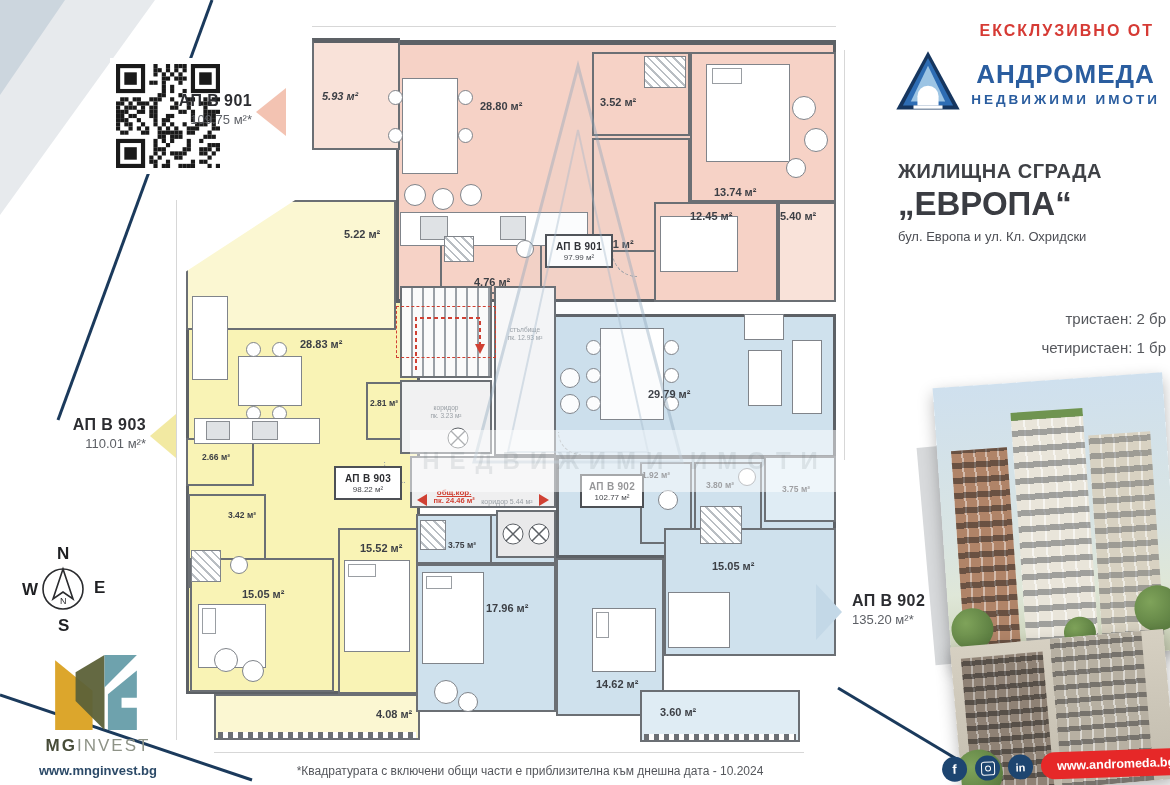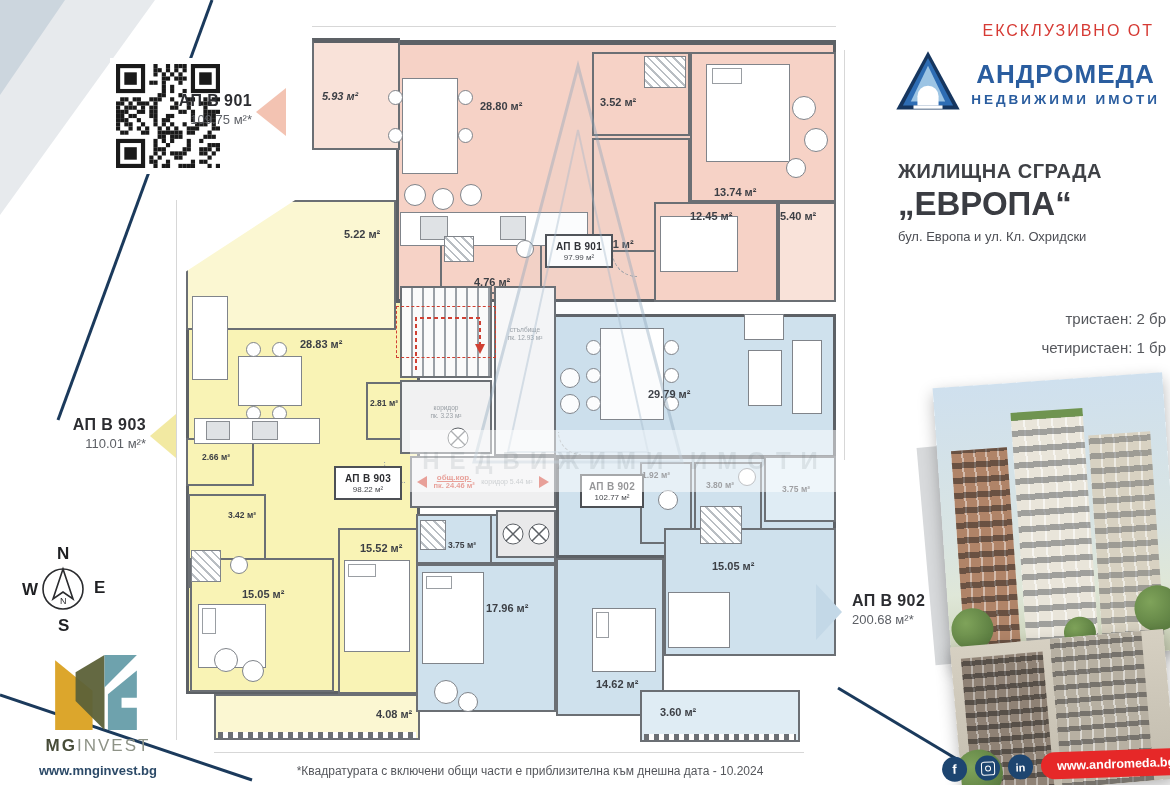--- a/index.html
+++ b/index.html
@@ -24,37 +24,37 @@
   .pil{position:absolute;background:#fff;border:1px solid #9a9ea3;box-sizing:border-box;z-index:7;}
   .shw{position:absolute;background:repeating-linear-gradient(45deg,#fff 0 4px,#b9bec3 4px 6px);
        border:1px solid #80848a;box-sizing:border-box;z-index:7;}
   .appl{position:absolute;background:#dfe2e5;border:1px solid #8a8e93;box-sizing:border-box;z-index:7;}
   .rail{position:absolute;height:6px;background:repeating-linear-gradient(90deg,#6b6f74 0 5px,#fff 5px 10px);z-index:7;}
   .dim{position:absolute;background:#d7d7d7;z-index:4;}
   .stairs{position:absolute;box-sizing:border-box;border:2px solid #6b6f74;z-index:6;
           background:repeating-linear-gradient(90deg,#fafafa 0 9px,#9aa0a6 9px 11px);}
   .reddash{position:absolute;border:1px dashed #d04033;z-index:8;}
   .corr{position:absolute;box-sizing:border-box;border:2px solid #6b6f74;background:#efeff0;z-index:7;
-        display:flex;align-items:center;justify-content:space-between;padding:0 5px;}
+        display:flex;align-items:flex-end;justify-content:space-between;padding:0 5px;}
   .tri-l{width:0;height:0;border:6px solid transparent;border-right:10px solid #d04033;border-left:none;}
   .tri-r{width:0;height:0;border:6px solid transparent;border-left:10px solid #d04033;border-right:none;}
   .corr-red{font-size:8px;font-weight:700;color:#d04033;text-decoration:underline;line-height:1.15;}
   .corr-red2{font-size:7.5px;font-weight:700;color:#d04033;line-height:1.15;}
   .corr-gray{font-size:7px;color:#9aa0a6;line-height:1.15;}
   .tinylbl{position:absolute;z-index:8;font-size:6.5px;color:#9aa0a6;text-align:center;line-height:1.3;}
   .arc{position:absolute;border:1px dashed #9aa0a6;border-right:none;border-top:none;
        border-radius:0 0 0 100%;z-index:7;}
   
   .callout{position:absolute;z-index:12;}
   .callout .nm{font-size:16px;font-weight:700;color:#2c2d31;letter-spacing:.4px;}
   .callout .ar{font-size:13px;color:#5c5f65;margin-top:2px;}
   
   .hdr{position:absolute;left:868px;top:22px;width:292px;display:flex;flex-direction:column;
        align-items:flex-end;z-index:12;}
-  .excl{font-size:16px;font-weight:400;color:#d63a34;letter-spacing:2px;margin-right:6px;}
+  .excl{font-size:16px;font-weight:700;color:#d63a34;letter-spacing:2px;margin-right:6px;}
   .agrow{display:flex;align-items:center;margin-top:4px;}
   .agname{font-size:26px;font-weight:700;color:#2a5d9f;letter-spacing:1px;text-align:center;}
   .agsub{font-size:13.5px;font-weight:700;color:#2a5d9f;letter-spacing:3px;text-align:center;margin-top:2px;}
   .proj{position:absolute;left:898px;top:160px;width:268px;z-index:12;}
   .proj .t{font-size:20px;font-weight:600;color:#3f4146;letter-spacing:.5px;}
   .proj .n{font-size:33px;font-weight:600;color:#3a3c42;margin-top:2px;}
   .proj .a{font-size:13px;color:#4c4e54;margin-top:6px;}
   .entr{position:absolute;left:898px;top:298px;width:268px;text-align:right;z-index:12;}
   .entr .row{display:flex;justify-content:flex-end;align-items:center;gap:8px;}
   .entr .b1{font-size:20px;font-weight:700;color:#2f3237;}
@@ -351,21 +351,21 @@
 
   <div class="callout" style="left:0px;top:416px;width:146px;text-align:right;">
     <div class="nm">АП В 903</div>
     <div class="ar">110.01 м²*</div>
   </div>
   <div class="abs" style="left:150px;top:414px;width:0;height:0;border:22px solid transparent;border-left:none;border-right:26px solid #f2e9a2;z-index:12;"></div>
 
   <div class="abs" style="left:816px;top:584px;width:0;height:0;border:28px solid transparent;border-right:none;border-left:26px solid #c3d8e7;z-index:12;"></div>
   <div class="callout" style="left:852px;top:592px;width:150px;text-align:left;">
     <div class="nm">АП В 902</div>
-    <div class="ar">200.68 м²*</div>
+    <div class="ar">135.20 м²*</div>
   </div>
 
   <div class="dim" style="left:312px;top:26px;width:524px;height:1px;"></div>
   <div class="dim" style="left:214px;top:752px;width:590px;height:1px;"></div>
   <div class="dim" style="left:176px;top:200px;width:1px;height:540px;"></div>
   <div class="dim" style="left:844px;top:50px;width:1px;height:410px;"></div>
 
   <div class="base pink" style="left:396px;top:40px;width:440px;height:262px;border-top-width:5px;"></div>
   <div class="base yel" style="left:186px;top:300px;width:234px;height:394px;"></div>
   <div class="base blu" style="left:545px;top:314px;width:291px;height:144px;"></div>

